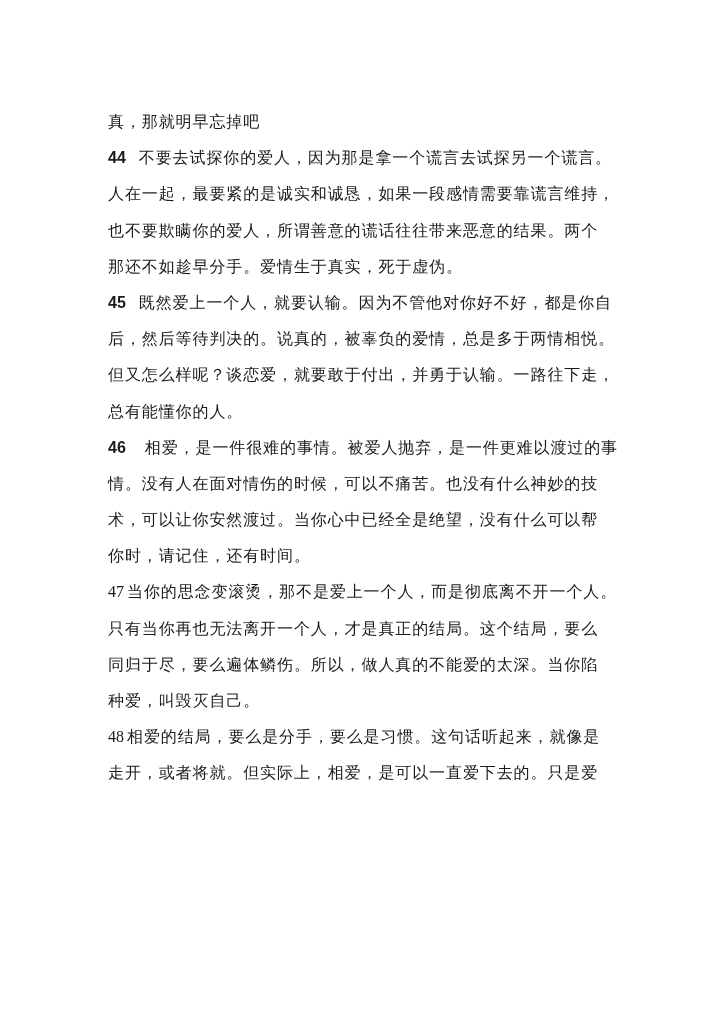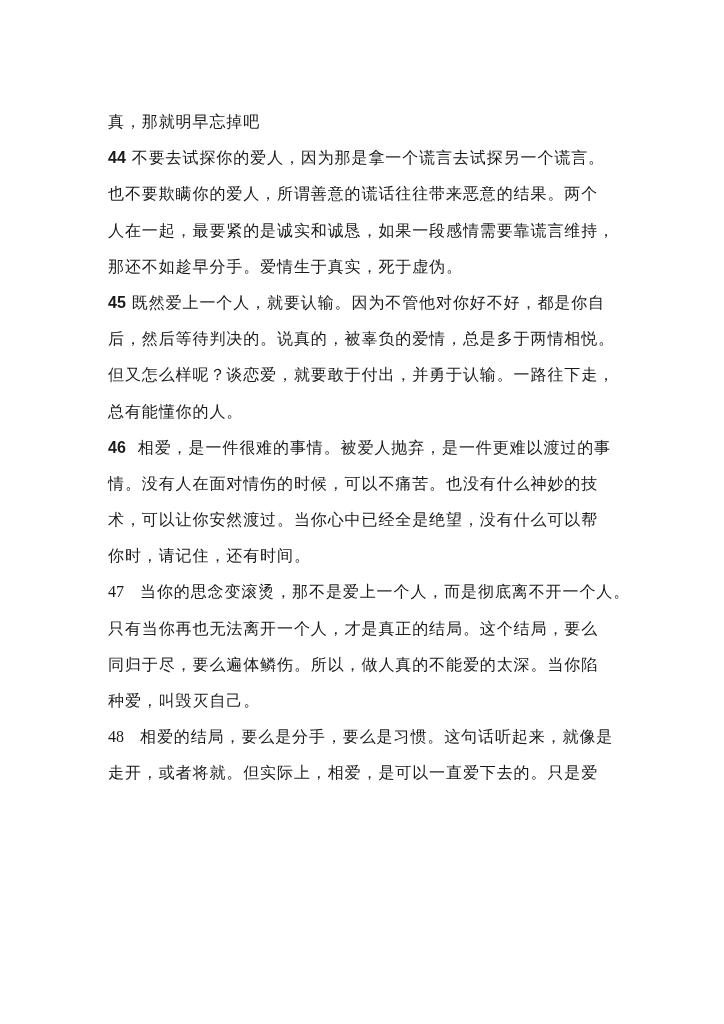--- a/index.html
+++ b/index.html
@@ -24,39 +24,39 @@
     .line {
       height: 36.2px;
       line-height: 36.2px;
       font-size: 16px;
       white-space: nowrap;
       letter-spacing: 0.9px;
     }
     .num-bold {
       font-family: "Liberation Sans", "DejaVu Sans", sans-serif;
       font-weight: bold;
-      margin-right: 6px;
+      margin-right: 13px;
       letter-spacing: 0;
     }
     .num-plain {
       font-family: "Liberation Serif", "DejaVu Serif", serif;
-      margin-right: 16px;
+      margin-right: 3px;
       letter-spacing: 0;
     }
   </style>
 </head>
 <body>
 
 <div class="page">
 
   <div class="line"><span>真，那就明早忘掉吧</span></div>
 
   <div class="line"><span class="num-bold">44</span><span>不要去试探你的爱人，因为那是拿一个谎言去试探另一个谎言。</span></div>
+  <div class="line"><span>人在一起，最要紧的是诚实和诚恳，如果一段感情需要靠谎言维持，</span></div>
   <div class="line"><span>也不要欺瞒你的爱人，所谓善意的谎话往往带来恶意的结果。两个</span></div>
-  <div class="line"><span>人在一起，最要紧的是诚实和诚恳，如果一段感情需要靠谎言维持，</span></div>
   <div class="line"><span>那还不如趁早分手。爱情生于真实，死于虚伪。</span></div>
 
   <div class="line"><span class="num-bold">45</span><span>既然爱上一个人，就要认输。因为不管他对你好不好，都是你自</span></div>
   <div class="line"><span>后，然后等待判决的。说真的，被辜负的爱情，总是多于两情相悦。</span></div>
   <div class="line"><span>但又怎么样呢？谈恋爱，就要敢于付出，并勇于认输。一路往下走，</span></div>
   <div class="line"><span>总有能懂你的人。</span></div>
 
   <div class="line"><span class="num-bold">46</span><span> 相爱，是一件很难的事情。被爱人抛弃，是一件更难以渡过的事</span></div>
   <div class="line"><span>情。没有人在面对情伤的时候，可以不痛苦。也没有什么神妙的技</span></div>
   <div class="line"><span>术，可以让你安然渡过。当你心中已经全是绝望，没有什么可以帮</span></div>

